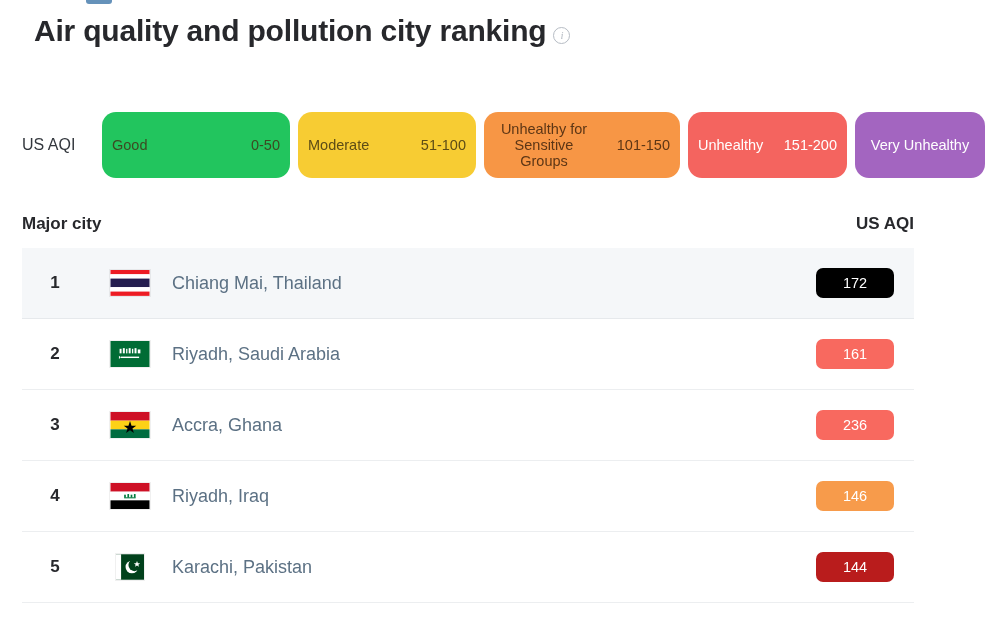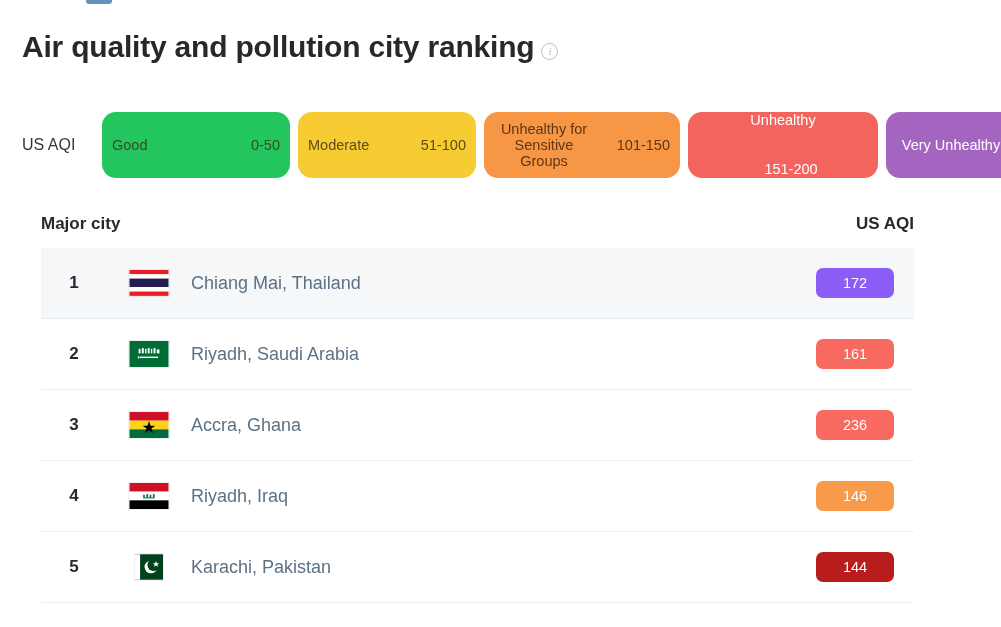--- a/index.html
+++ b/index.html
@@ -23,21 +23,21 @@
     left: 86px;
     top: -8px;
     width: 26px;
     height: 12px;
     background: #4a7fae;
     border-radius: 3px;
     opacity: .85;
   }
 
   
-  .header { padding: 28px 0 0 22px; }
+  .header { padding: 12px 0 0 22px; margin-left: 12px; }
   .title-row {
     display: flex;
     align-items: center;
     gap: 7px;
   }
   .page-title {
     font-size: 30px;
     font-weight: bold;
     color: #27282c;
     letter-spacing: -0.2px;
@@ -99,33 +99,32 @@
   }
   .legend-pill .pill-range {
     font-size: 14.5px;
     line-height: 17px;
     white-space: nowrap;
     margin-left: 16px;
   }
   .pill-good      { width: 188px; background: #22c55e; color: #3c4a22; }
   .pill-moderate  { width: 178px; background: #f7cc33; color: #5d4c16; }
   .pill-usg       { width: 196px; background: #f79645; color: #5d3615; }
-  .pill-unhealthy { width: 190px; background: #f4645f; color: #ffffff; flex-direction: column; }
+  .pill-unhealthy { width: 159px; background: #f4645f; color: #ffffff; }
   .pill-very      { width: 130px; background: #a365c0; color: #ffffff;
                     justify-content: center; text-align: center; }
   .pill-usg .pill-name { text-align: center; width: 100px; line-height: 16px; }
   .pill-very .pill-name { line-height: 18px; }
 
   
   .table {
     position: absolute;
     left: 0;
     top: 200px;
     width: 936px;
-    padding-left: 19px;
   }
   .table-head {
     display: flex;
     align-items: center;
     padding: 0 22px;
     height: 48px;
   }
   .th-city {
     font-size: 17px;
     font-weight: bold;
@@ -254,21 +253,21 @@
             <rect width="60" height="40" fill="#fff"></rect>
             <rect width="60" height="6.6" y="0" fill="#ED1C24"></rect>
             <rect width="60" height="6.6" y="6.6" fill="#fff"></rect>
             <rect width="60" height="13.2" y="13.2" fill="#241D4F"></rect>
             <rect width="60" height="6.6" y="26.4" fill="#fff"></rect>
             <rect width="60" height="6.6" y="33.2" fill="#ED1C24"></rect>
           </svg>
         </div>
         <div class="city-name">Chiang Mai, Thailand</div>
         <div class="aqi-cell">
-          <div class="aqi-badge" style="background:#8b5cf6">172</div>
+          <div class="aqi-badge" style="background:#000000">172</div>
         </div>
       </div>
 
       <div class="row">
         <div class="rank">2</div>
         <div class="flag-cell">
           <svg class="flag" viewBox="0 0 60 40">
             <rect width="60" height="40" fill="#006C35"></rect>
             <g fill="#fff">
               <rect x="14" y="12" width="3" height="7"></rect>

